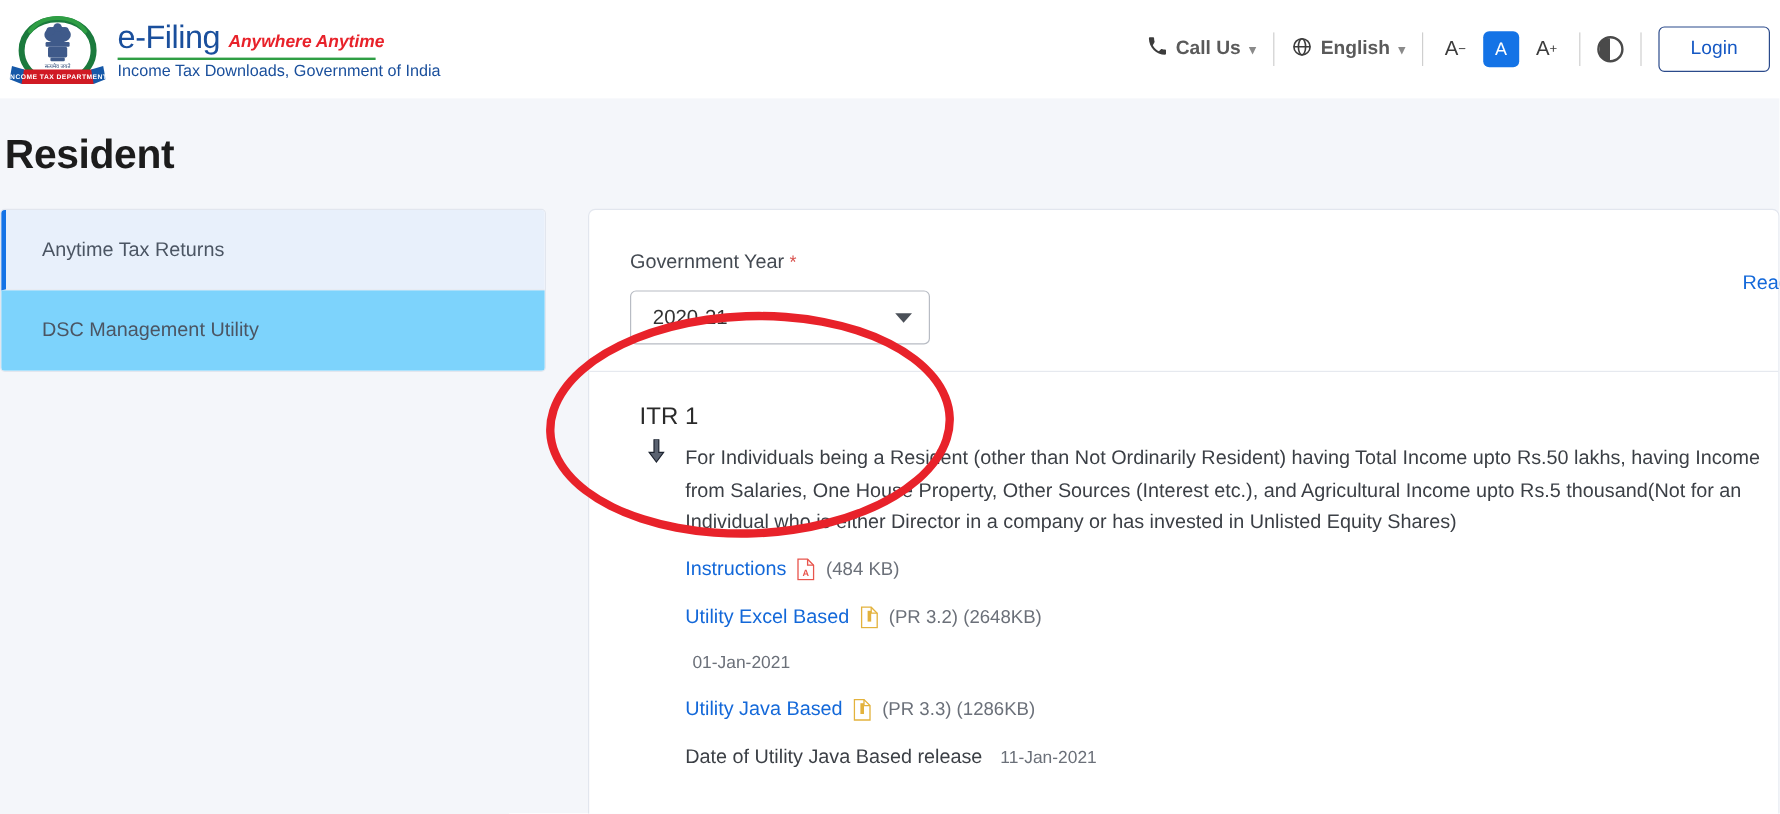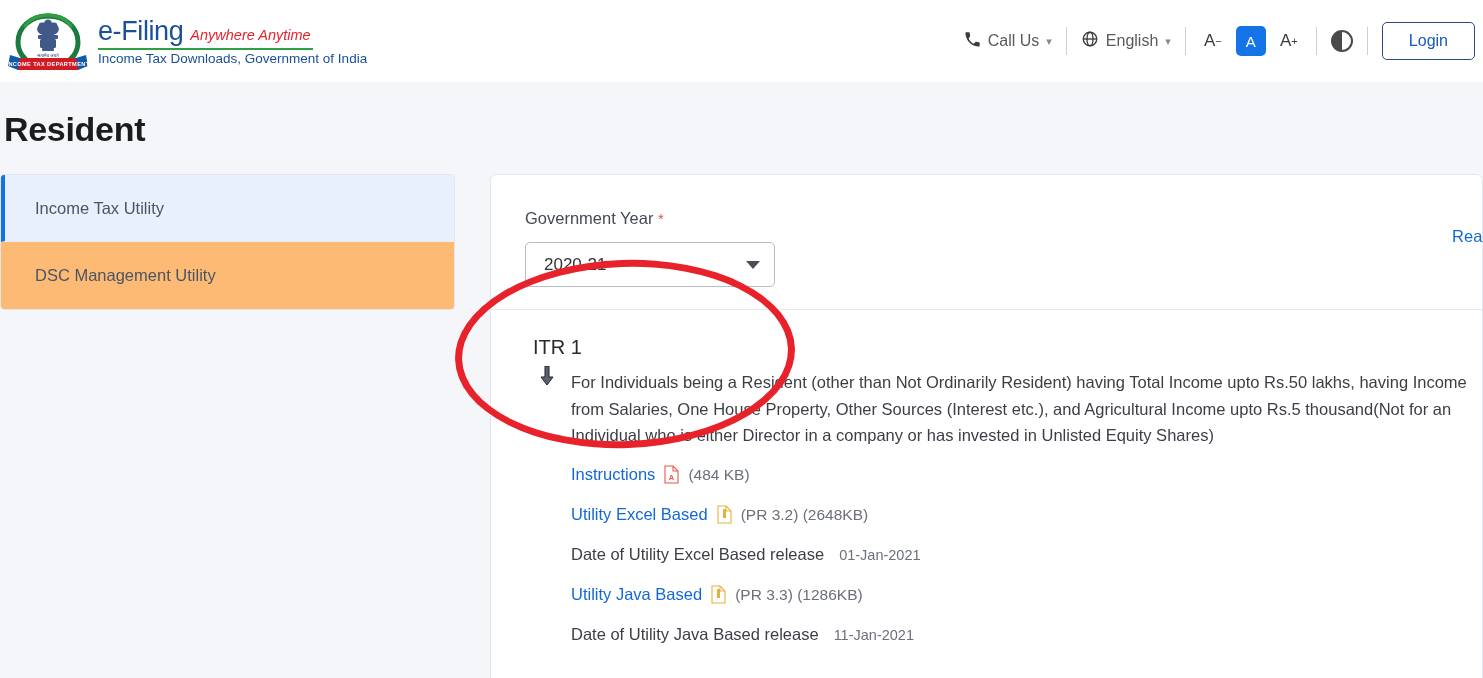--- a/index.html
+++ b/index.html
@@ -26,21 +26,21 @@
   .brand-line1 { display: flex; align-items: flex-end; gap: 7px; }
   .efiling {
     font-size: 27px;
     color: #1a4f9c;
     letter-spacing: -0.4px;
     line-height: 1;
   }
   .tagline {
     font-size: 14.5px;
     font-style: italic;
-    font-weight: normal;
+    font-weight: bold;
     color: #e8222a;
     line-height: 1;
     padding-bottom: 2px;
   }
   .brand-rule { height: 2px; background: #2f9e44; margin: 3px 0 2px 0; width: 215px; }
   .brand-line2 {
     font-size: 13.5px;
     color: #1a4f9c;
     line-height: 1.1;
     white-space: nowrap;
@@ -55,20 +55,21 @@
   }
   .hr-item {
     display: flex;
     align-items: center;
     gap: 7px;
     font-size: 16px;
     color: #5a5a5a;
     padding: 0 14px;
     cursor: pointer;
     white-space: nowrap;
+    font-weight: bold;
   }
   .hr-sep { width: 1px; height: 28px; background: #cfcfcf; }
   .chev { font-size: 11px; color: #8a8a8a; }
   .fsz-group { display: flex; align-items: center; gap: 8px; padding: 0 12px; }
   .fsz {
     width: 30px; height: 30px;
     display: flex; align-items: center; justify-content: center;
     font-size: 17px; color: #3c3c3c; cursor: pointer;
     position: relative;
   }
@@ -125,21 +126,21 @@
   }
   .side-item {
     height: 67px;
     display: flex;
     align-items: center;
     padding-left: 34px;
     font-size: 16.5px;
     color: #4b5563;
     cursor: pointer;
     border-bottom: 1px solid #e8ebf1;
-    background: #fdba74;
+    background: #7dd3fc;
   }
   .side-item:last-child { border-bottom: none; }
   .side-item.active {
     background: #e8f0fb;
     border-left: 4px solid #1473e6;
     padding-left: 30px;
   }
 
   
   .content {
@@ -352,21 +353,21 @@
 </div>
 
 <div class="page">
 
   <div class="page-title">Resident</div>
 
   <div class="layout">
 
     <div class="sidebar">
       <div class="side-item active">
-        <span>Income Tax Utility</span>
+        <span>Anytime Tax Returns</span>
       </div>
       <div class="side-item">
         <span>DSC Management Utility</span>
       </div>
     </div>
 
     <div class="content">
 
       <div class="ay-row">
         <div class="ay-label">
@@ -406,21 +407,20 @@
               <svg width="15" height="19" viewBox="0 0 15 19">
                 <path d="M1 1 h8 l5 5 v12 h-13 z" fill="#fff" stroke="#e3b23c" stroke-width="1.1"></path>
                 <path d="M9 1 v5 h5" fill="none" stroke="#e3b23c" stroke-width="1.1"></path>
                 <rect x="6" y="4" width="3" height="9" fill="#e3b23c"></rect>
               </svg>
             </span>
             <span class="dl-meta">(PR 3.2) (2648KB)</span>
           </div>
 
           <div class="dl-row">
-            <span class="dl-static">Date of Utility Excel Based release</span>
             <span class="dl-date">01-Jan-2021</span>
           </div>
 
           <div class="dl-row">
             <span class="dl-link">Utility Java Based</span>
             <span class="ic-zip">
               <svg width="15" height="19" viewBox="0 0 15 19">
                 <path d="M1 1 h8 l5 5 v12 h-13 z" fill="#fff" stroke="#e3b23c" stroke-width="1.1"></path>
                 <path d="M9 1 v5 h5" fill="none" stroke="#e3b23c" stroke-width="1.1"></path>
                 <rect x="6" y="4" width="3" height="9" fill="#e3b23c"></rect>

